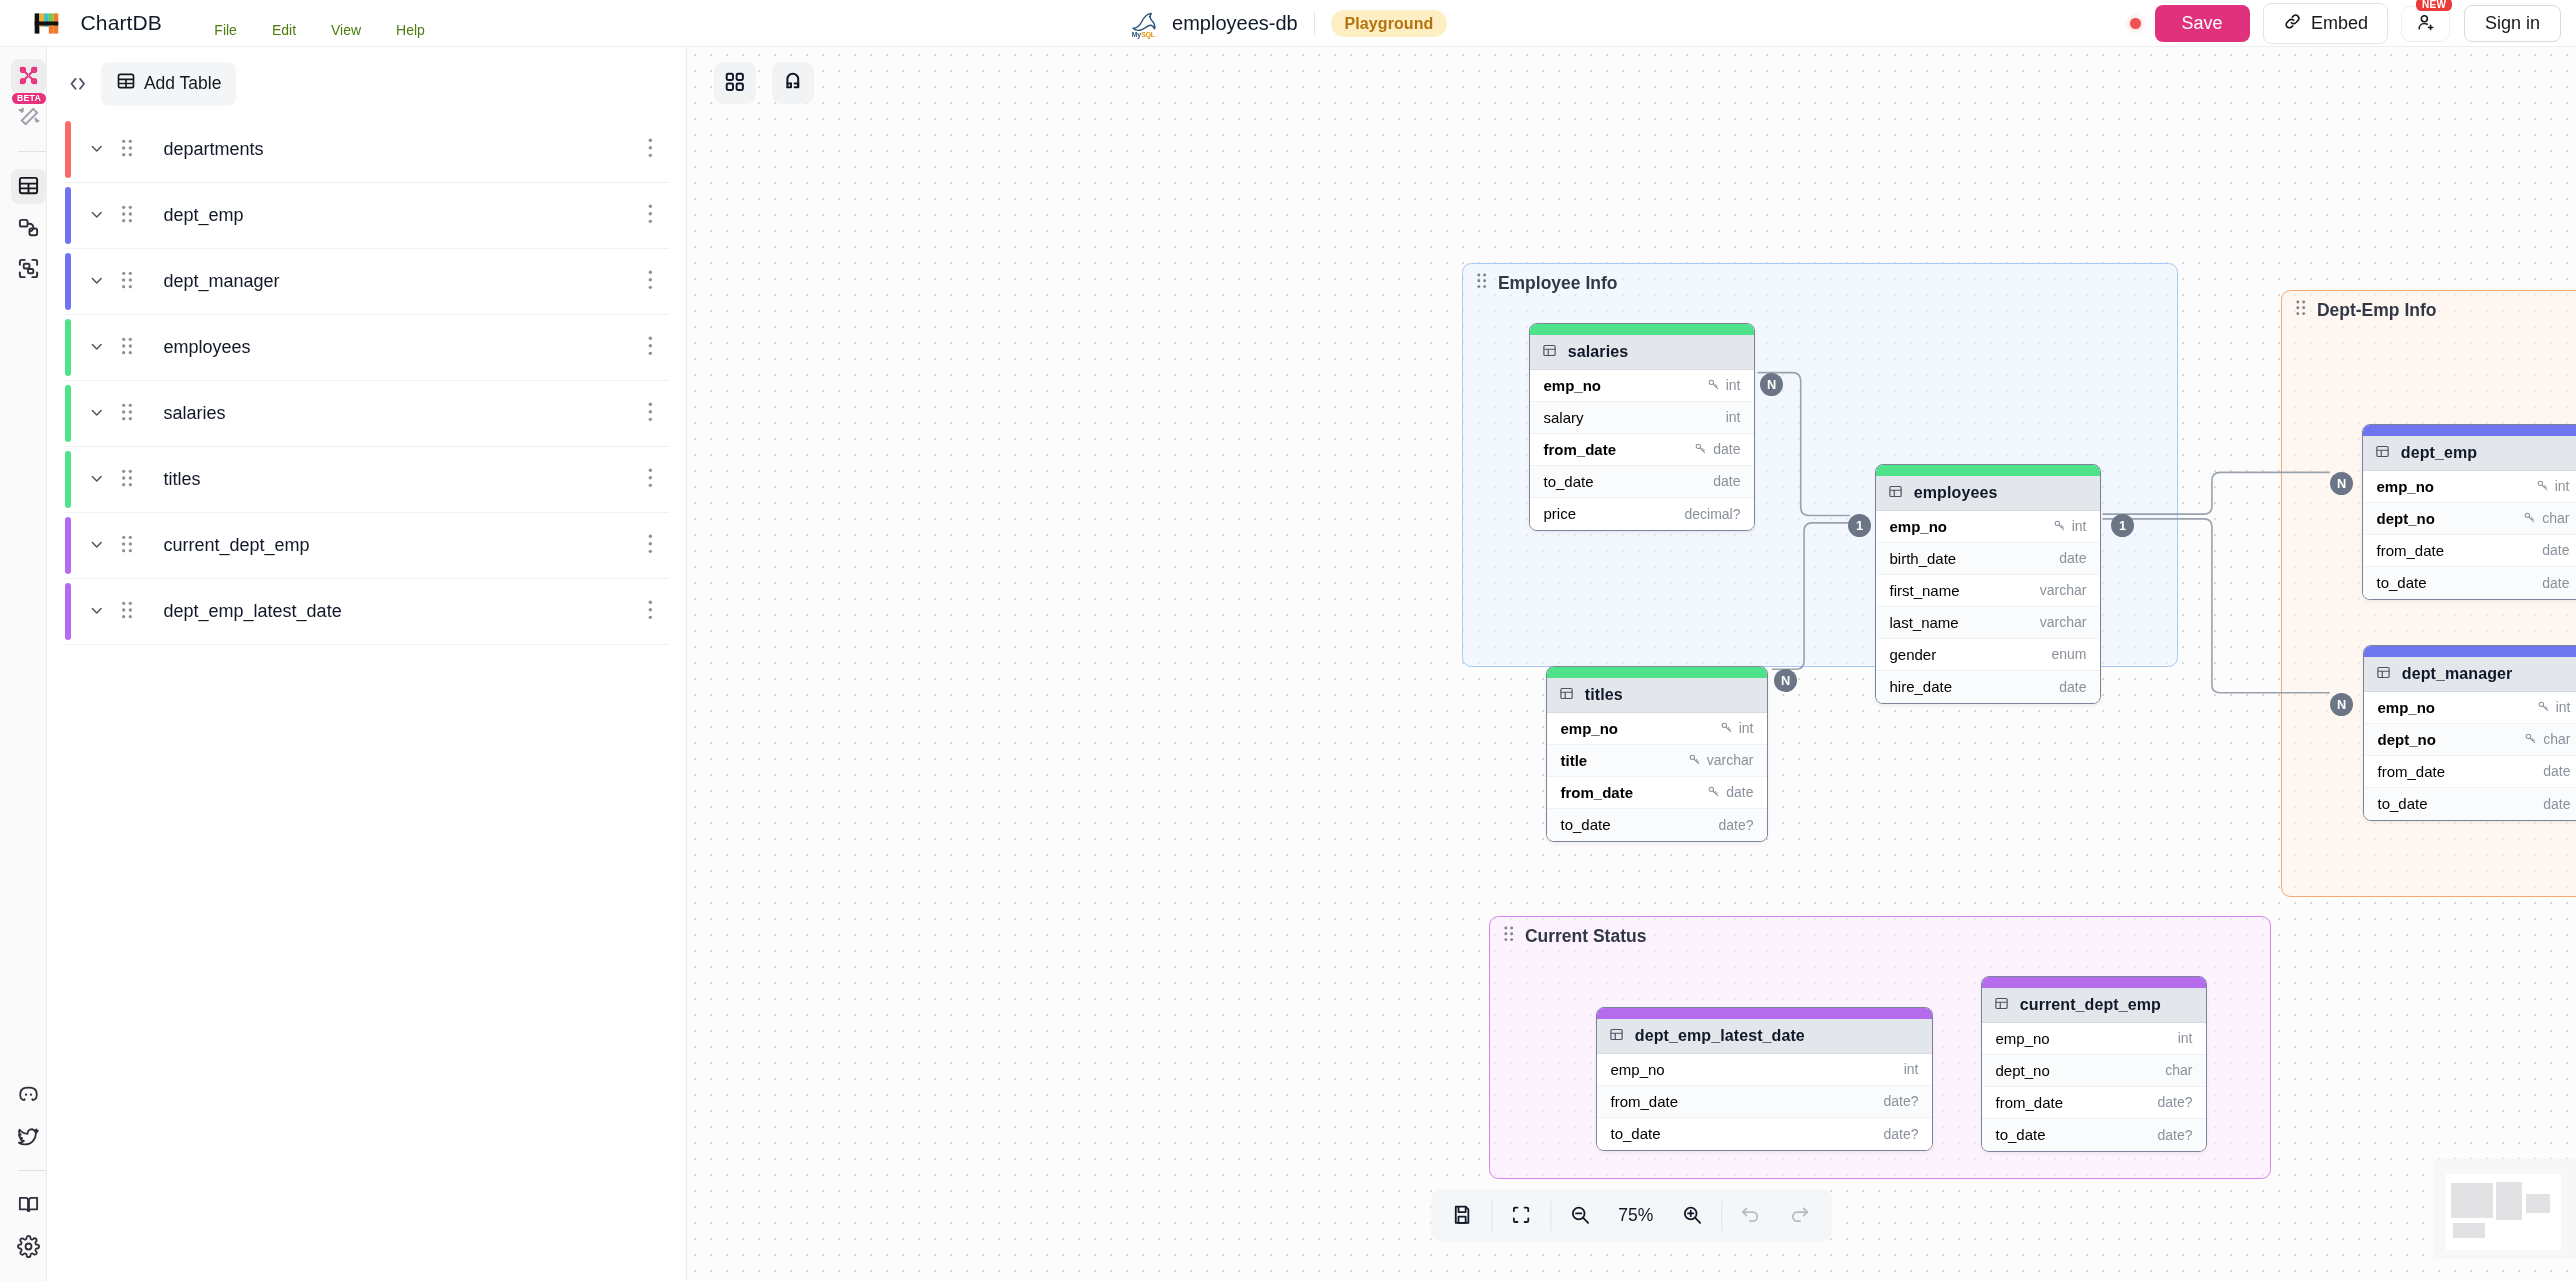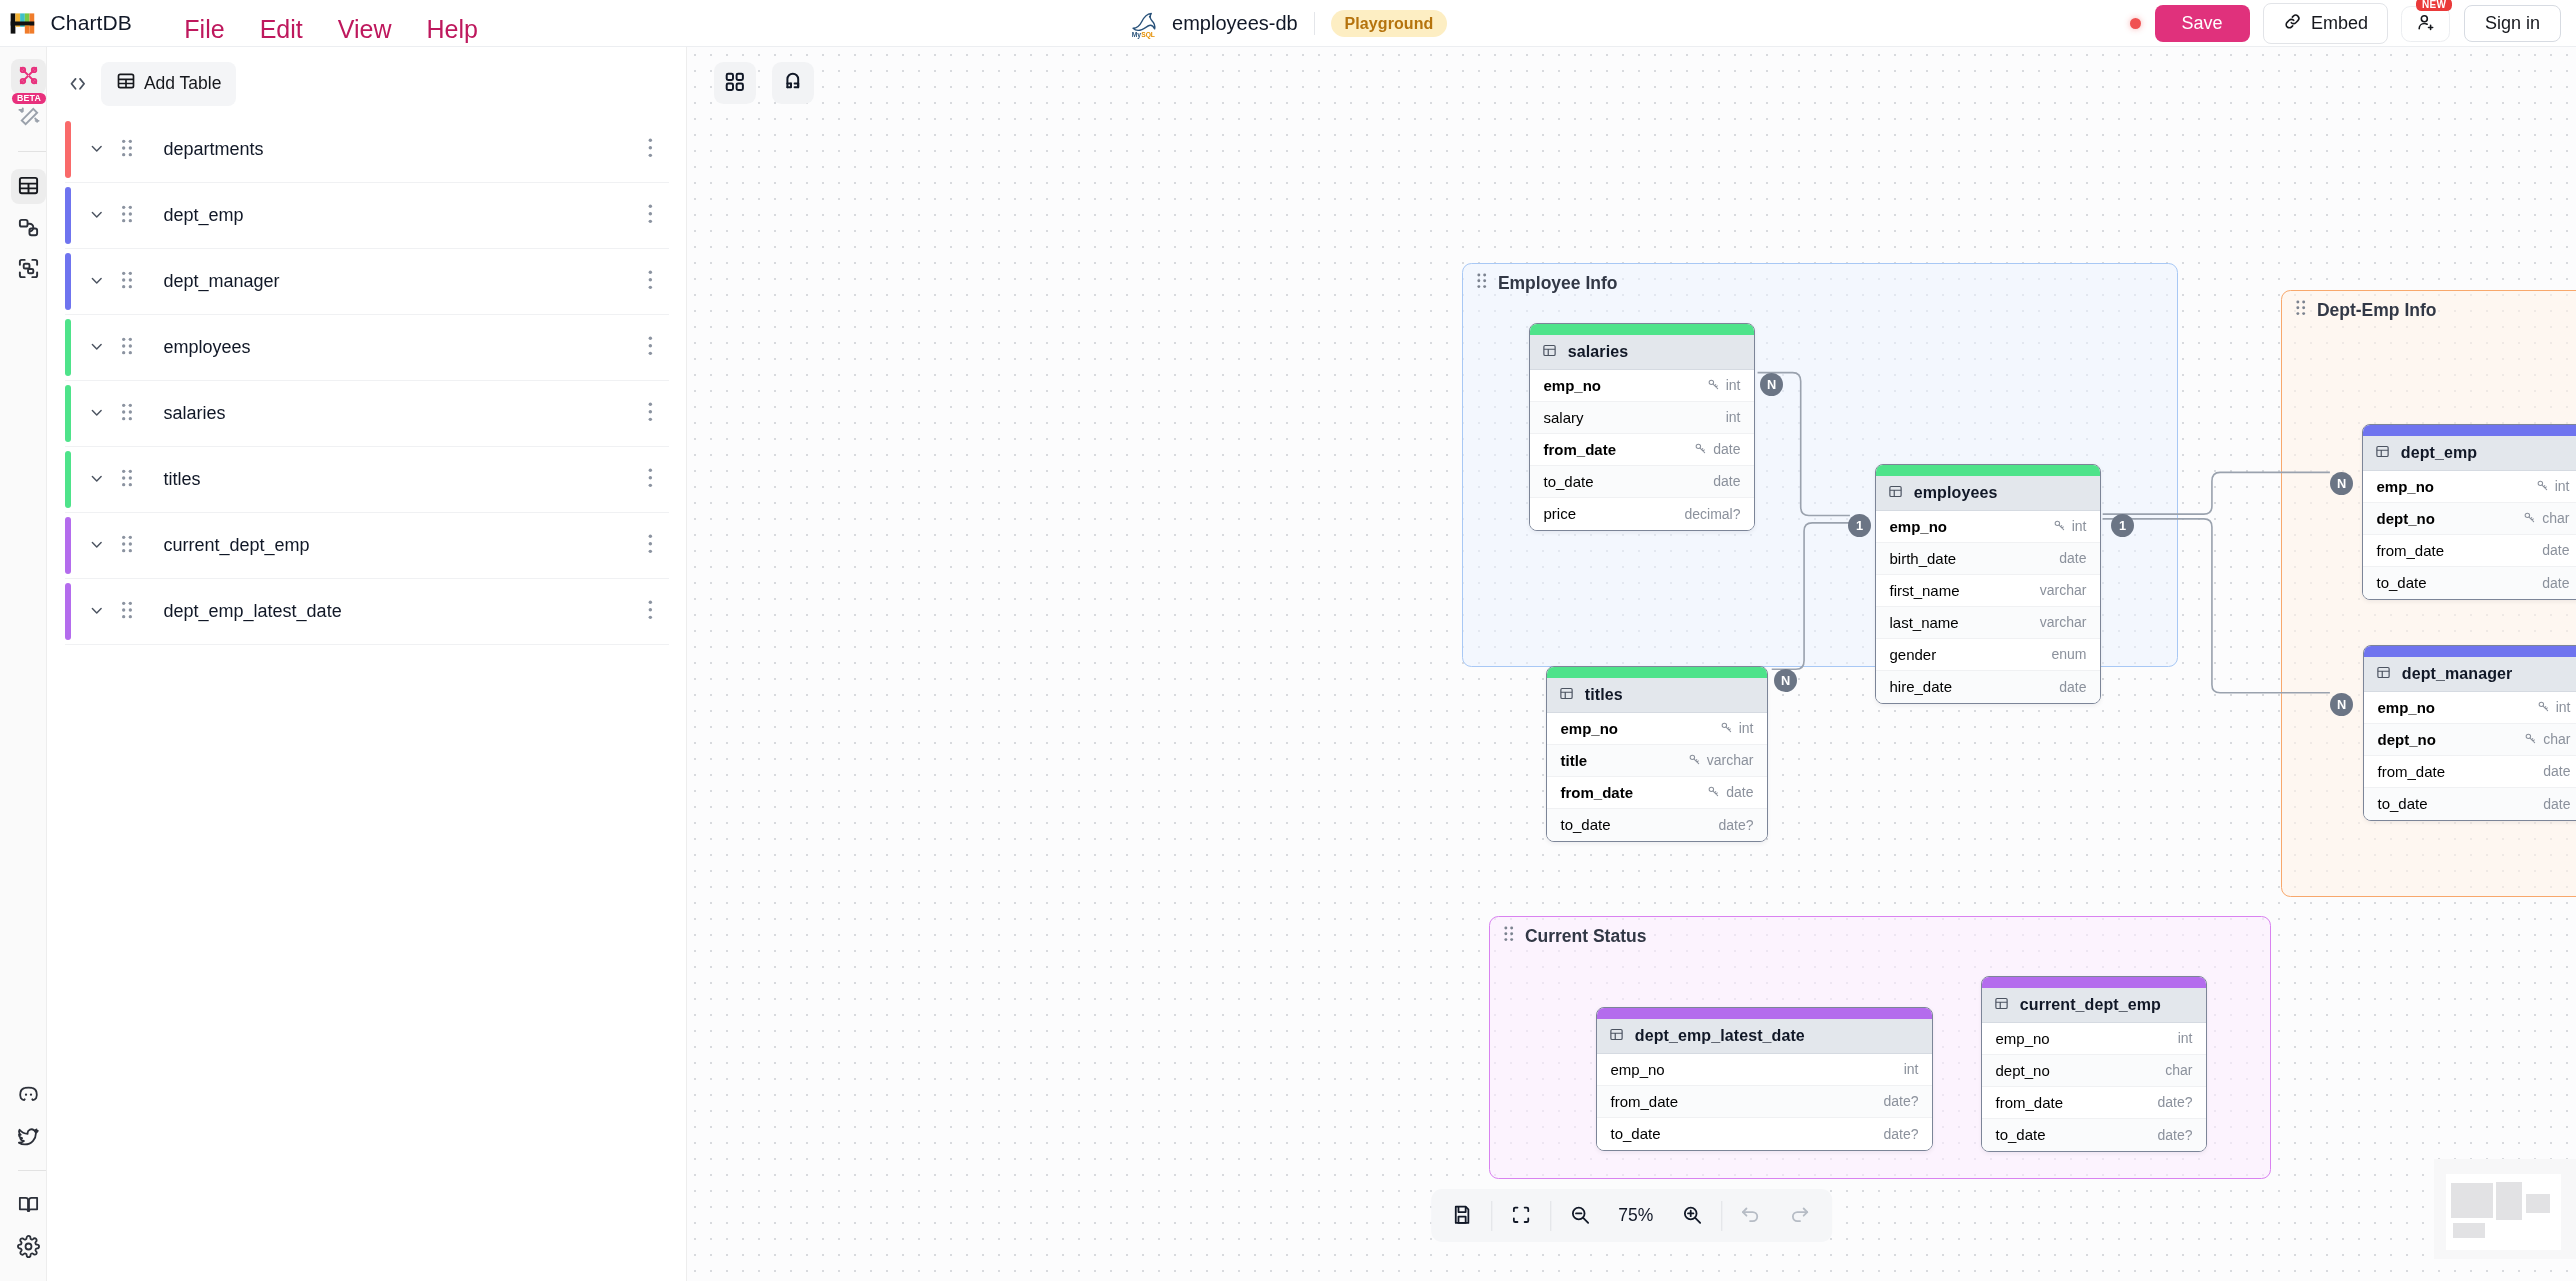--- a/index.html
+++ b/index.html
@@ -9,25 +9,25 @@
     background:#ffffff;
     color:#111827;
     -webkit-font-smoothing:antialiased;
   }
   
   .topbar{
     position:absolute; left:0; top:0; width:2576px; height:47px;
     background:#fff; border-bottom:0.7px solid #eceef1;
     display:flex; align-items:center; z-index:60;
   }
-  .brand{ display:flex; align-items:center; gap:15px; padding-left:10px; }
+  .brand{ display:flex; align-items:center; gap:21px; padding-left:34px; }
   .logo{ width:25.6px; height:23px; position:relative; display:block; }
   .brand-name{ font-size:21px; font-weight:400; letter-spacing:0.1px; color:#111827;}
   .menu{ display:flex; align-items:center; gap:0px; margin-left:35px;}
-  .menu-item{ font-size:25px; padding:5.4px 17.5px; border-radius:5.4px; color:#be185d; cursor:pointer;margin-top:13px;}
+  .menu-item{ font-size:14px; padding:5.4px 17.5px; border-radius:5.4px; color:#4d7c0f; cursor:pointer;margin-top:13px;}
 
   .center-title{
     position:absolute; left:50%; top:0; height:47px; transform:translateX(-50%);
     display:flex; align-items:center; gap:12px;
   }
   .db-icon{ width:31px; height:31px; position:relative; }
   .db-name{ font-size:20px; color:#111827; font-weight:400;}
   .vdiv{ width:1.3px; height:23px; background:#e4e6ea; margin:0 4px;}
   .badge-playground{
     background:#fdeec3; color:#b5730d; font-size:16px; font-weight:700;

